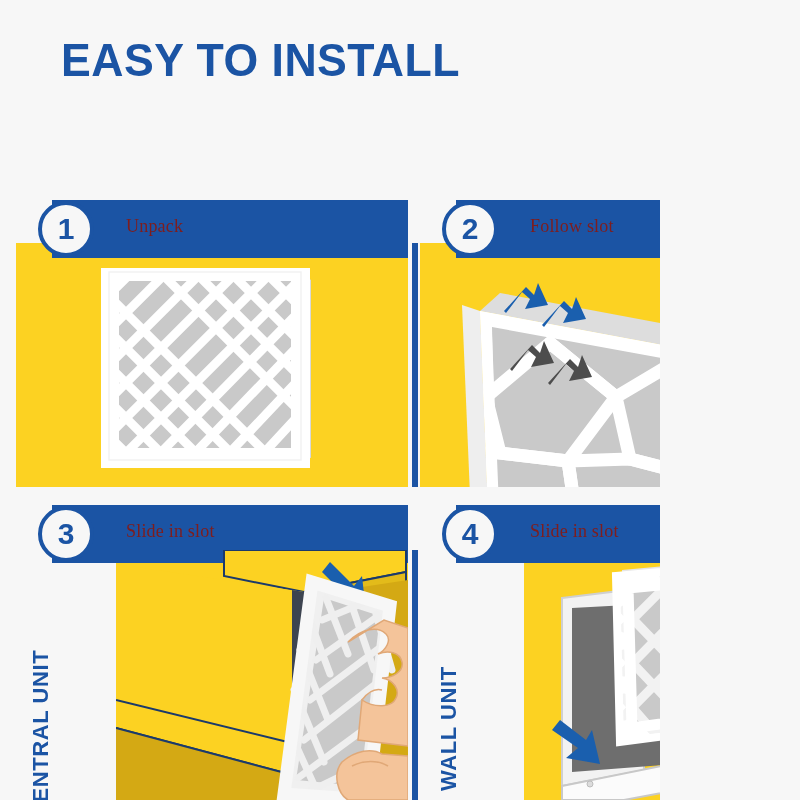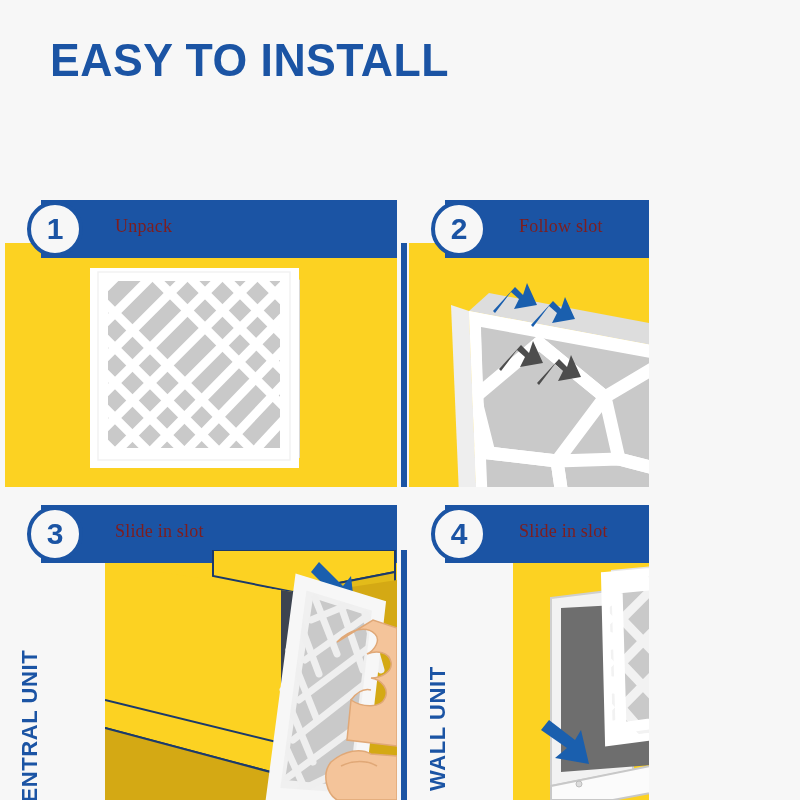--- a/index.html
+++ b/index.html
@@ -3,21 +3,21 @@
 <meta charset="utf-8">
 <style>
   html,body{margin:0;padding:0;}
   body{
     width:800px;height:800px;
     background:#f7f7f7;
     font-family:"Liberation Sans","DejaVu Sans",sans-serif;
     overflow:hidden;
     position:relative;
   }
-  #stage{position:absolute;left:5px;top:0;width:644px;height:800px;overflow:hidden;background:#f7f7f7;}
+  #stage{position:absolute;left:16px;top:0;width:644px;height:800px;overflow:hidden;background:#f7f7f7;}
 
   
   #page-title{
     position:absolute;left:45px;top:33px;
     font-size:46px;font-weight:bold;
     letter-spacing:0.5px;
     color:#1b54a4;
     font-family:"Liberation Sans","DejaVu Sans",sans-serif;
     transform:scaleX(0.97);
     transform-origin:left top;

